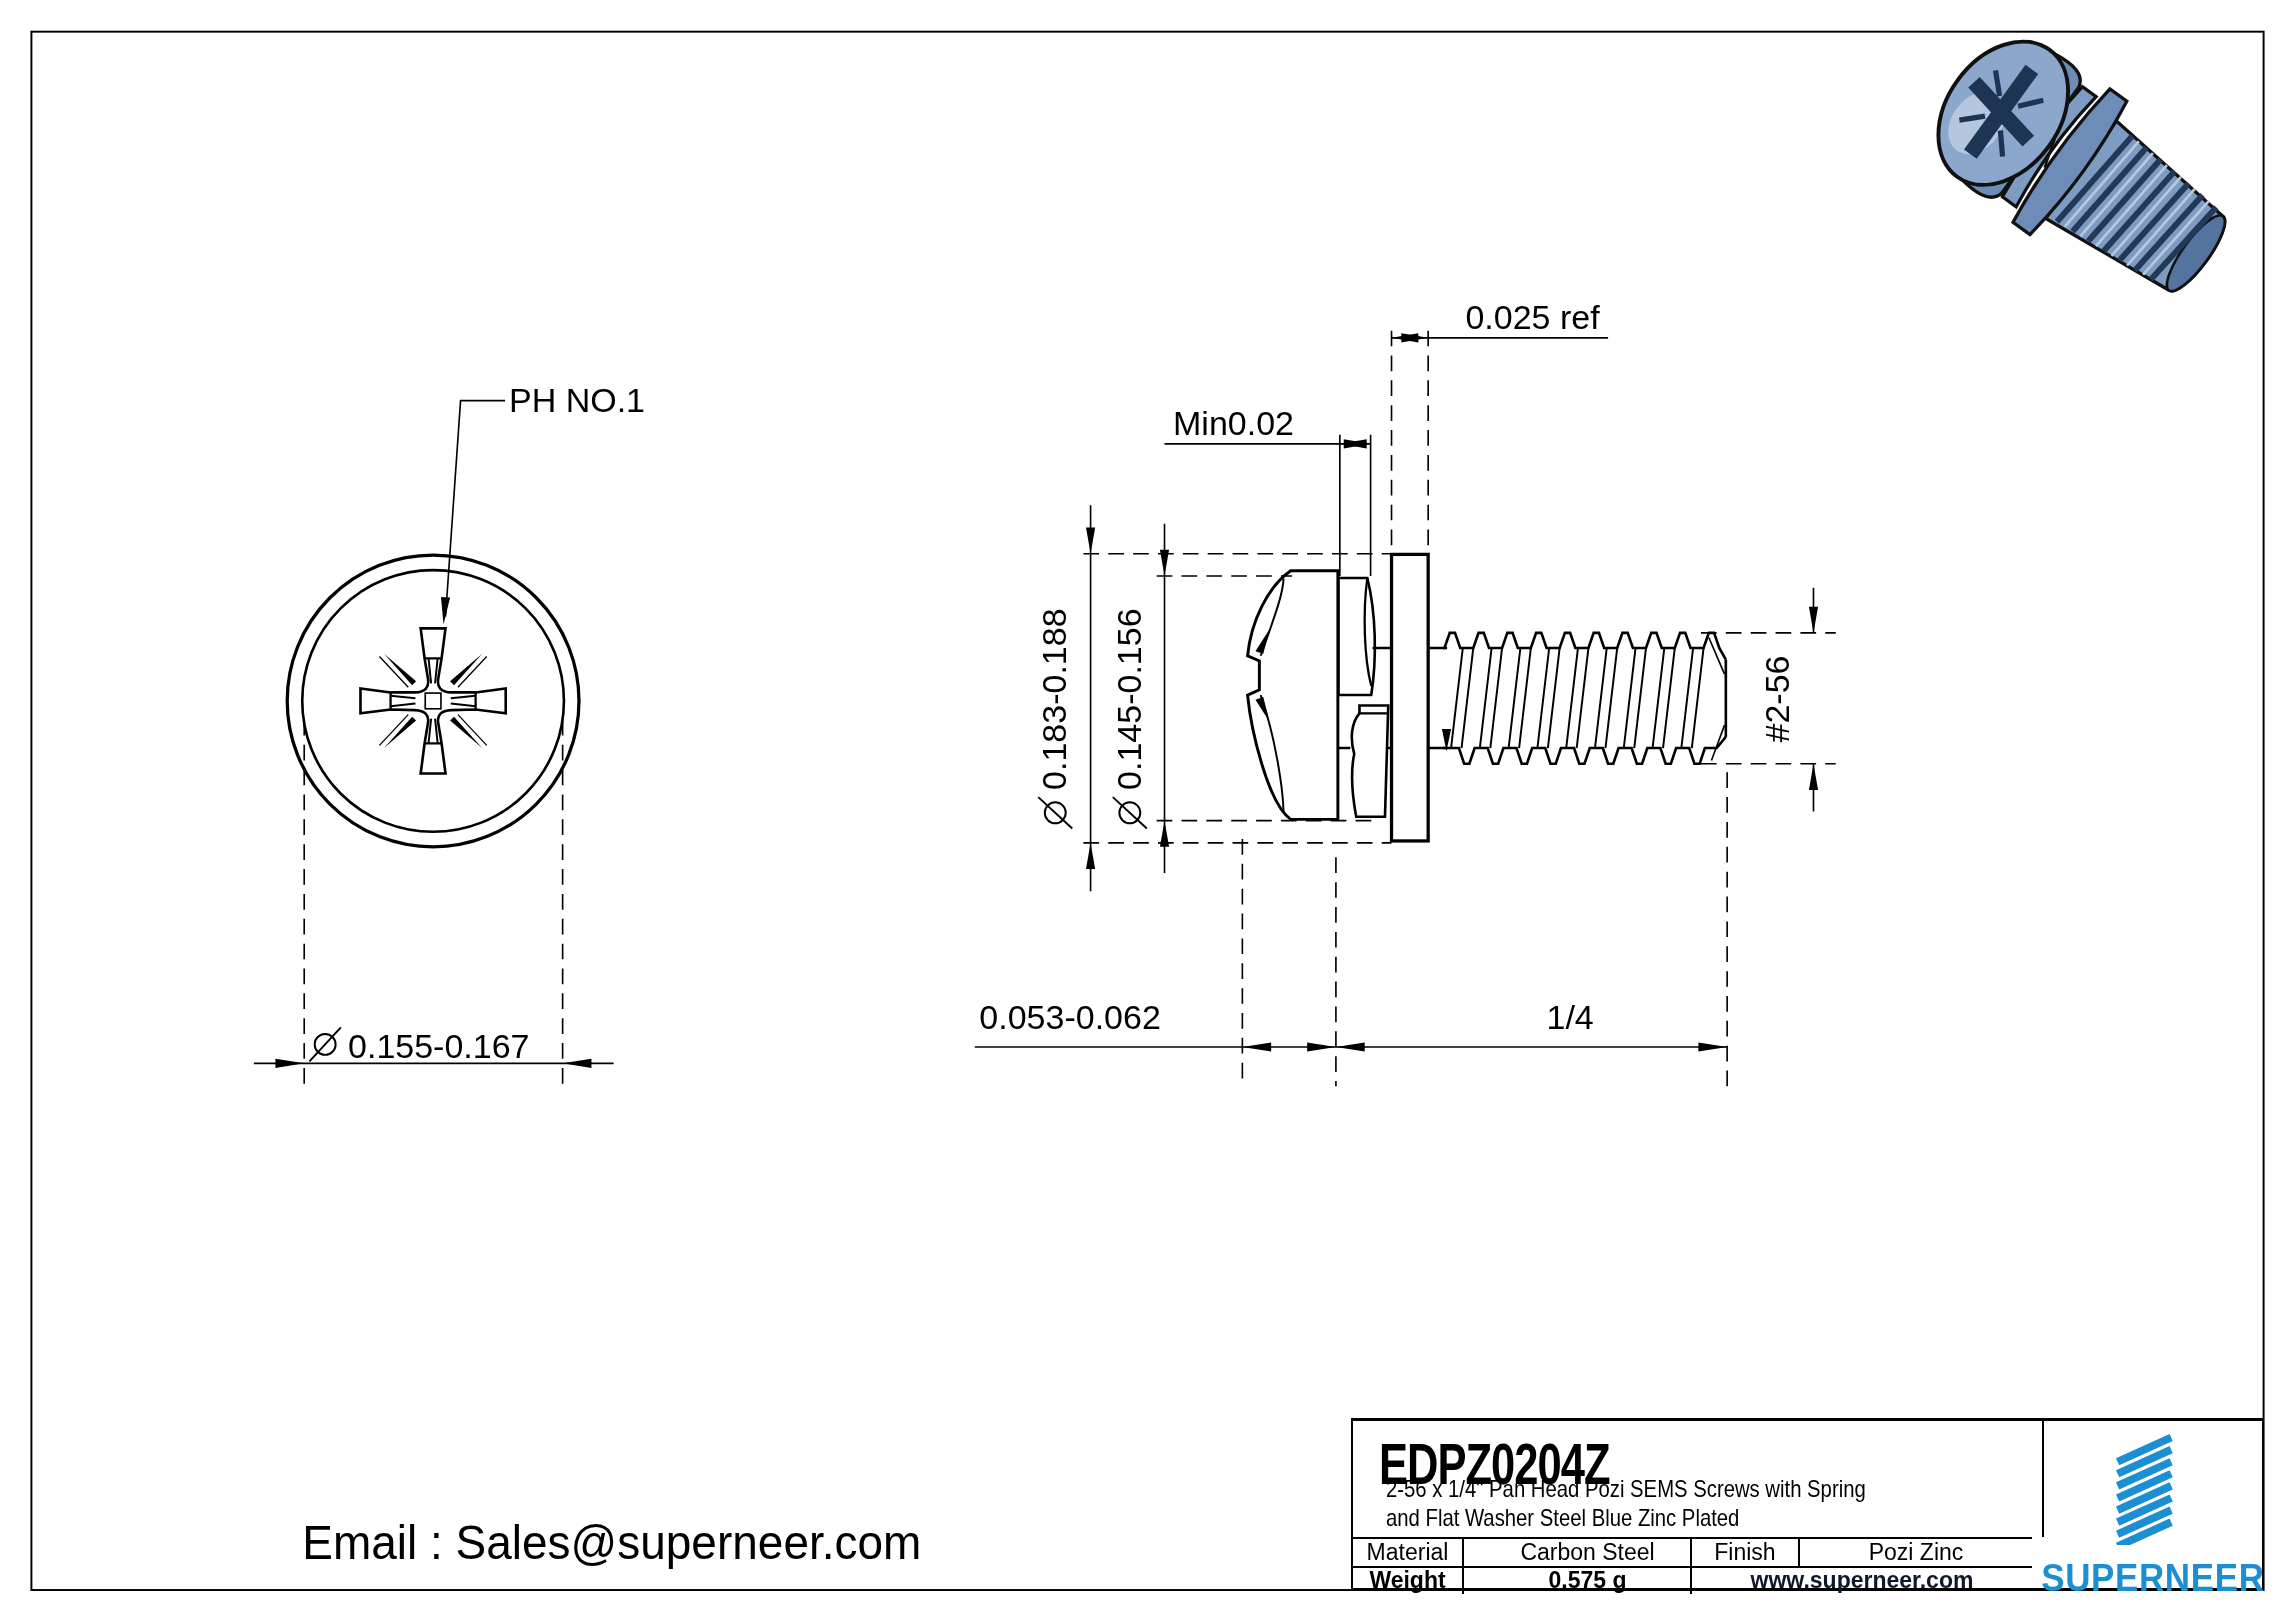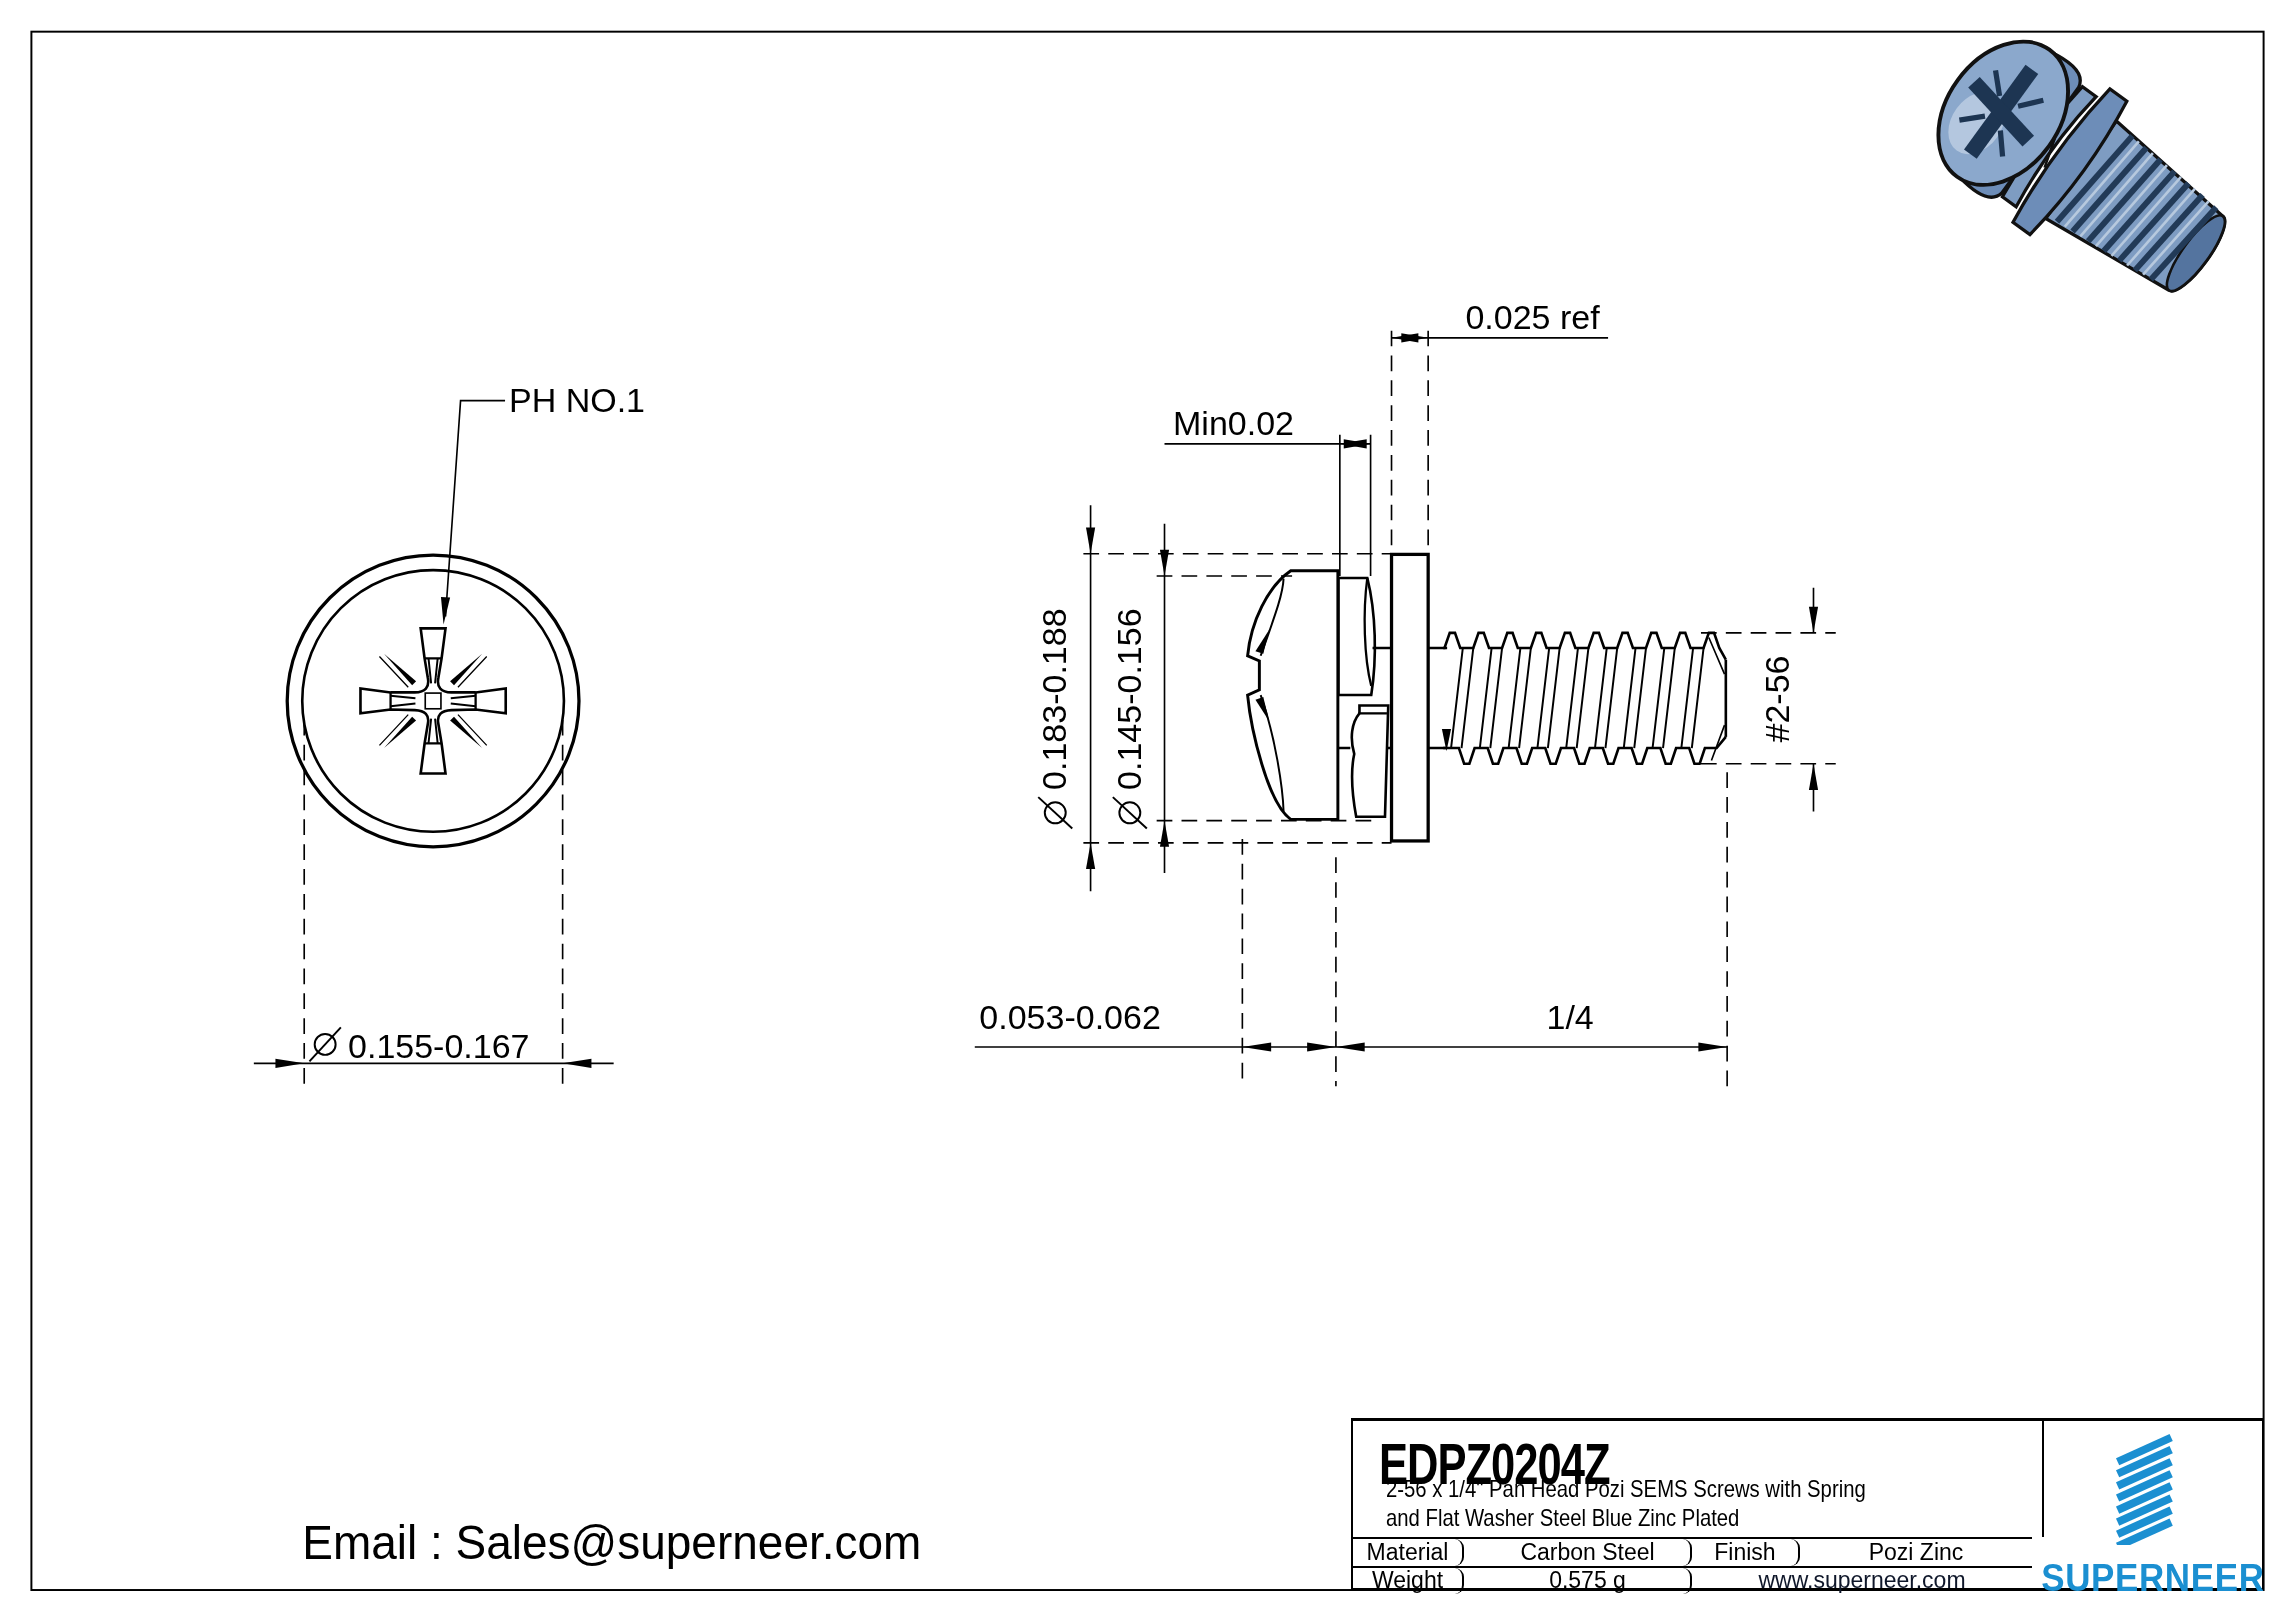--- a/index.html
+++ b/index.html
@@ -14,23 +14,23 @@
   .tb *{box-sizing:border-box;}
   .tb-desc{position:absolute;left:12px;top:0;width:679px;height:116px;border-right:2px solid #000;text-align:center;}
   .tb-part{position:absolute;left:14.4px;top:9.2px;font-size:58px;font-weight:bold;
            letter-spacing:-1.3px;transform:scaleX(0.75);transform-origin:left top;white-space:nowrap;}
   .tb-d1{position:absolute;left:21px;top:55px;font-size:23.6px;transform:scaleX(0.86);
          transform-origin:left top;white-space:nowrap;}
   .tb-d2{position:absolute;left:21px;top:84px;font-size:23.6px;transform:scaleX(0.86);
          transform-origin:left top;white-space:nowrap;}
   .tb-row{position:absolute;left:0;display:flex;border-top:2px solid #000;width:679px;}
   .tb-row1{top:116px;height:29px;}
-  .tb-row2{top:145px;height:27.5px;}
+  .tb-row2{top:145px;height:27.5px;font-weight:bold;}
   .tb-cell{display:flex;align-items:center;justify-content:center;font-size:23px;
-           border-right:2px solid #000;height:100%;transform-origin:center;border-radius:9px;}
+           border-right:2px solid #000;height:100%;transform-origin:center;}
   .tb-cell.last{border-right:none;}
   .c1{width:111px;} .c2{width:228px;padding-left:21px;} .c3{width:108px;} .c4{width:232px;} .c5{width:340px;}
   .tb-link{color:#0f172a;}
   .tb-logo{position:absolute;left:679px;top:0;width:230px;height:184px;}
   .tb-stripes{position:absolute;left:50%;top:10.5px;transform:translateX(-50%);}
   .tb-brand{position:absolute;bottom:5.2px;width:100%;text-align:center;font-size:38px;
             font-weight:bold;color:#1b8fd1;letter-spacing:0.7px;transform:scaleX(0.92);
             transform-origin:center;white-space:nowrap;}
 </style>
 </head>

